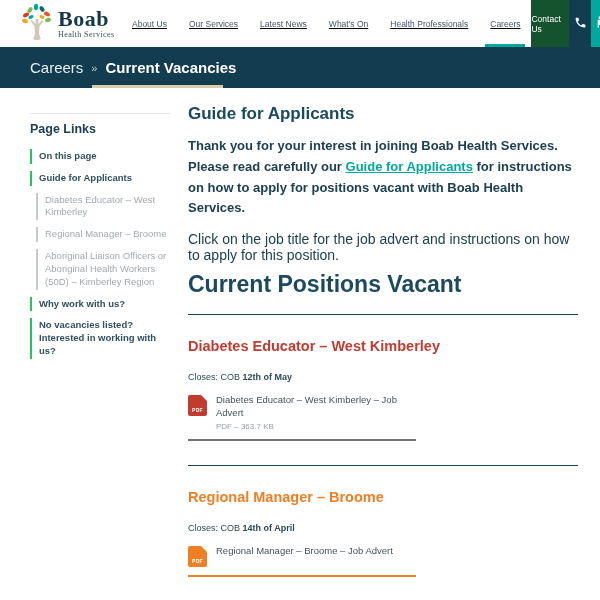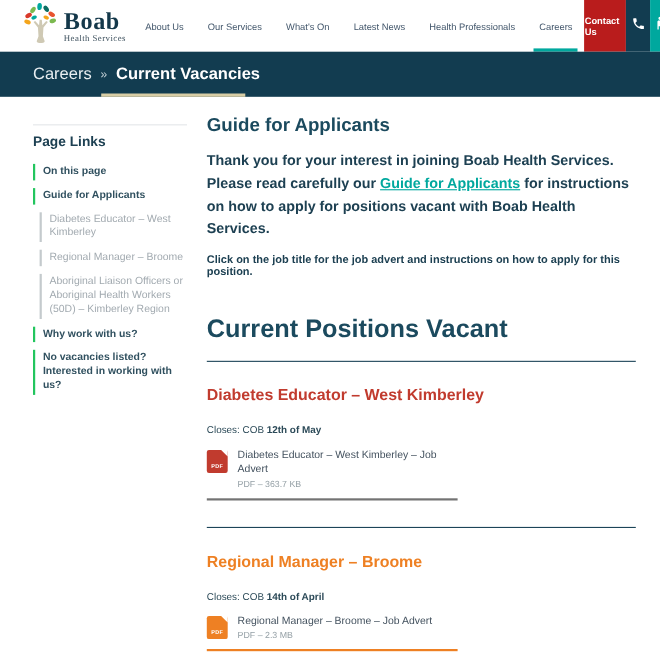--- a/index.html
+++ b/index.html
@@ -5,26 +5,26 @@
   * { margin:0; padding:0; box-sizing:border-box; }
   html,body { width:600px; height:600px; overflow:hidden; background:#ffffff;
     font-family:"Liberation Sans", sans-serif; }
 
   
   .header { position:relative; height:47px; background:#ffffff; display:flex; align-items:stretch; }
   .logo { display:flex; align-items:center; gap:4px; padding-left:20px; width:160px; }
   .logo-text { line-height:1; }
   .logo-title { font-family:"Liberation Serif", serif; font-weight:bold; font-size:22px; color:#14384a; letter-spacing:0.5px; }
   .logo-sub { font-family:"Liberation Serif", serif; font-size:8px; color:#3c4f5c; margin-top:1px; letter-spacing:0.4px; }
-  .nav { display:flex; align-items:flex-end; flex:1; }
+  .nav { display:flex; align-items:flex-end; flex:1;text-decoration:underline; }
   .nav-item { font-size:8.5px; color:#42566b; padding:0 11px; cursor:pointer; position:relative;
     height:100%; display:flex; align-items:center; white-space:nowrap; }
   .nav-item.active::after { content:""; position:absolute; left:6px; right:6px; bottom:0; height:3px; background:#00a89e; }
-  .contact-btn { background:#b91c1c; color:#fff; font-size:8.5px; display:flex; align-items:center;
-    justify-content:center; width:52px; cursor:pointer;font-weight:bold; }
+  .contact-btn { background:#14532d; color:#fff; font-size:8.5px; display:flex; align-items:center;
+    justify-content:center; width:52px; cursor:pointer; }
   .phone-sq { background:#123c50; width:31px; display:flex; align-items:center; justify-content:center; cursor:pointer; }
   .person-sq { background:#00a89e; width:12px; display:flex; align-items:center; justify-content:flex-start; cursor:pointer; overflow:hidden; }
   .person-sq svg { margin-left:2px; }
 
   
   .breadcrumb { position:relative; height:41px; background:#123c50; display:flex; align-items:center; padding-left:30px; }
   .crumb { color:#e8eef1; font-size:15px; }
   .crumb-sep { color:#c5d2d9; font-size:11px; margin:0 8px; }
   .crumb-current { color:#ffffff; font-size:15px; font-weight:bold; }
   .crumb-underline { position:absolute; left:92px; bottom:0; width:131px; height:3px; background:#d8cda5; }
@@ -38,21 +38,21 @@
   .side-rule { border-top:1px solid #e3e6e8; margin-bottom:8px; }
   .side-title { font-size:12.5px; font-weight:bold; color:#1d4052; margin-bottom:13px; }
   .side-item { font-size:9.5px; line-height:1.35; margin-bottom:7px; padding:1px 0 1px 7px; cursor:pointer; }
   .side-item.lvl1 { border-left:2px solid #22c55e; color:#30505f; font-weight:bold; }
   .side-item.lvl2 { border-left:2px solid #c4cacd; color:#a2aab0; margin-left:6px; }
 
   
   .guide-title { font-size:17px; font-weight:bold; color:#1b4a5e; margin-bottom:12px; }
   .guide-para { font-size:13px; font-weight:bold; color:#1d4052; line-height:1.6; margin-bottom:12px; }
   .guide-link { color:#00a89e; text-decoration:underline; cursor:pointer; font-weight:bold; }
-  .guide-instruction { font-size:10px; font-weight:bold; color:#1d4052; margin-bottom:32px; }
+  .guide-instruction { font-size:14px; font-weight:normal; color:#1d4052; margin-bottom:8px; }
   .positions-title { font-size:23px; font-weight:bold; color:#1b4a5e; margin-bottom:16px; }
   .hr-dark { border-top:1px solid #1c4458; margin-bottom:0; }
 
   .job { padding-top:22px; }
   .job-title { font-size:14.5px; font-weight:bold; margin-bottom:16px; cursor:pointer; line-height:1.3; }
   .job.red .job-title { color:#c13b2e; }
   .job.orange .job-title { color:#ee8023; }
   .closes { font-size:9px; color:#2c4a58; margin-bottom:12px; }
   .closes b { font-weight:bold; }
 
@@ -93,22 +93,22 @@
       </svg>
     </span>
     <span class="logo-text">
       <div class="logo-title">Boab</div>
       <div class="logo-sub">Health Services</div>
     </span>
   </div>
   <div class="nav">
     <div class="nav-item">About Us</div>
     <div class="nav-item">Our Services</div>
+    <div class="nav-item">Latest News</div>
     <div class="nav-item">What's On</div>
-    <div class="nav-item">Latest News</div>
     <div class="nav-item">Health Professionals</div>
     <div class="nav-item active">Careers</div>
   </div>
   <div class="contact-btn">Contact Us</div>
   <div class="phone-sq">
     <span>
       <svg width="13" height="13" viewBox="0 0 24 24" fill="#ffffff">
         <path d="M6.62 10.79c1.44 2.83 3.76 5.14 6.59 6.59l2.2-2.2c.27-.27.67-.36 1.02-.24 1.12.37 2.33.57 3.57.57.55 0 1 .45 1 1V20c0 .55-.45 1-1 1-9.39 0-17-7.61-17-17 0-.55.45-1 1-1h3.5c.55 0 1 .45 1 1 0 1.25.2 2.45.57 3.57.11.35.03.74-.25 1.02l-2.2 2.2z"></path>
       </svg>
     </span>
@@ -165,20 +165,19 @@
       <div class="hr-dark"></div>
     </div>
 
     <div class="job orange">
       <div class="job-title">Regional Manager – Broome</div>
       <div class="closes"><span>Closes: COB </span><b>14th of April</b></div>
       <div class="file-row">
         <span class="pdf-icon"></span>
         <span>
           <div class="file-name">Regional Manager – Broome – Job Advert</div>
-          <div class="file-meta">PDF – 2.3 MB</div>
         </span>
       </div>
 
     </div>
 
   </div>
 </div>
 
 </body></html>

